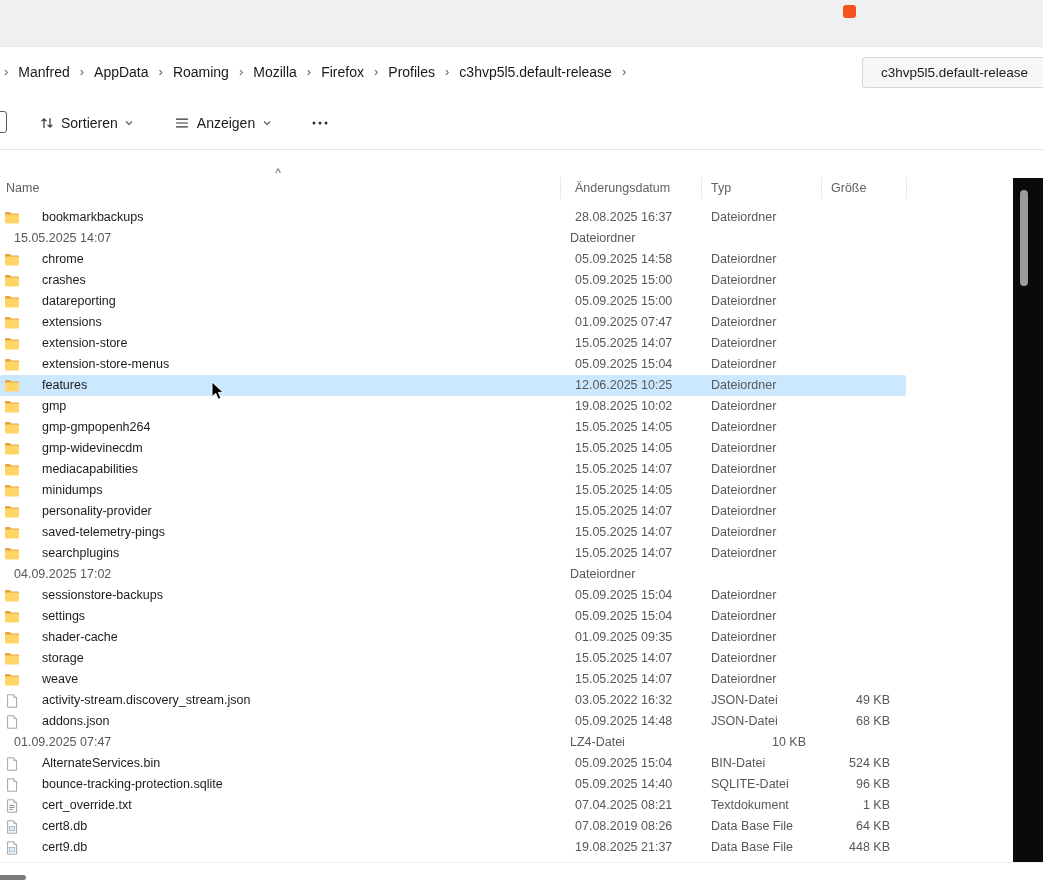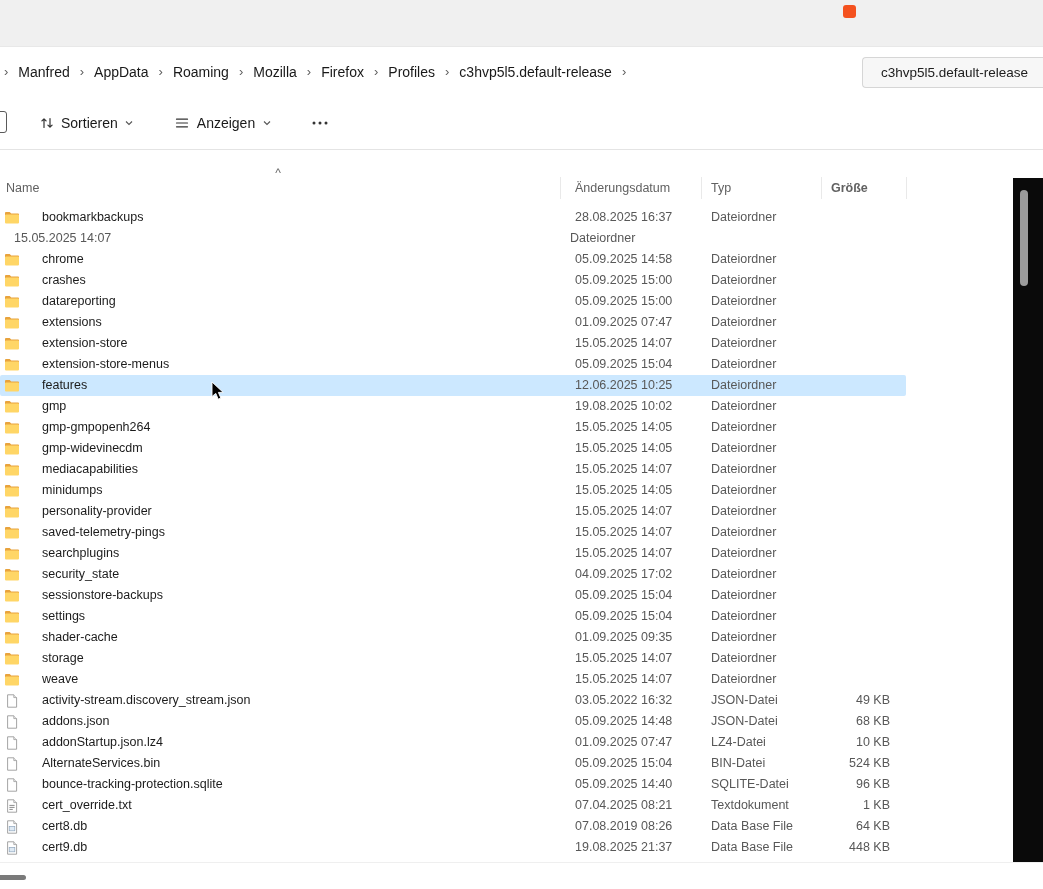--- a/index.html
+++ b/index.html
@@ -43,21 +43,21 @@
   .sort-caret { position:absolute; left:270px; top:166px; width:16px;
     color:#6a6a6a; font-size:12px; text-align:center; }
   .col-head { position:absolute; top:177px; left:0; width:907px; height:22px;
     display:grid; grid-template-columns:561px 141px 120px 85px;
     font-size:12.5px; color:#616161; }
   .col-head .hc { border-right:1px solid #e9e9e9; line-height:22px;
     white-space:nowrap; overflow:hidden; cursor:default; }
   .hc-name { padding-left:6px; }
   .hc-date { padding-left:14px; }
   .hc-type { padding-left:9px; }
-  .hc-size { padding-left:9px;font-weight:bold; }
+  .hc-size { padding-left:9px; }
 
   
   .rows { position:absolute; top:207px; left:0; width:906px; }
   .row { display:grid; grid-template-columns:561px 141px 120px 84px;
     height:21px; line-height:21px; font-size:12.5px; border-radius:2px; }
   .row.selected { background:var(--selection,#cce8ff); }
   .cell { white-space:nowrap; overflow:hidden; }
   .cell.name { display:flex; align-items:center; padding-left:4px; gap:22px; color:#1b1b1b; }
   .cell.name .icon { width:16px; height:16px; flex:0 0 16px; display:inline-flex; }
   .cell.date { color:#585858; padding-left:14px; }
@@ -391,29 +391,20 @@
           </svg>
         </span>
       <span class="label">searchplugins</span>
     </span>
     <span class="cell date">15.05.2025 14:07</span>
     <span class="cell type">Dateiordner</span>
     <span class="cell size"></span>
   </div>
 
   <div class="row">
-    <span class="cell name">
-      <span class="icon">
-          <svg width="16" height="16" viewBox="0 0 16 16">
-            <path d="M1 3.1C1 2.5 1.5 2 2.1 2h3.6l1.5 1.5h6.7c.6 0 1.1.5 1.1 1.1v.9H1V3.1z" fill="var(--folderDark)"></path>
-            <rect x="1" y="4.6" width="14" height="8.9" rx="1.1" fill="var(--folderLight)"></rect>
-          </svg>
-        </span>
-      <span class="label">security_state</span>
-    </span>
     <span class="cell date">04.09.2025 17:02</span>
     <span class="cell type">Dateiordner</span>
     <span class="cell size"></span>
   </div>
 
   <div class="row">
     <span class="cell name">
       <span class="icon">
           <svg width="16" height="16" viewBox="0 0 16 16">
             <path d="M1 3.1C1 2.5 1.5 2 2.1 2h3.6l1.5 1.5h6.7c.6 0 1.1.5 1.1 1.1v.9H1V3.1z" fill="var(--folderDark)"></path>
@@ -511,29 +502,20 @@
           </svg>
         </span>
       <span class="label">addons.json</span>
     </span>
     <span class="cell date">05.09.2025 14:48</span>
     <span class="cell type">JSON-Datei</span>
     <span class="cell size">68 KB</span>
   </div>
 
   <div class="row">
-    <span class="cell name">
-      <span class="icon">
-          <svg width="16" height="16" viewBox="0 0 16 16">
-            <path d="M3.6 1.8h6.2l2.8 2.8v9.6H3.6z" fill="#fff" stroke="#9a9a9a" stroke-width="0.9"></path>
-            <path d="M9.8 1.8v2.8h2.8" fill="#ececec" stroke="#9a9a9a" stroke-width="0.8"></path>
-          </svg>
-        </span>
-      <span class="label">addonStartup.json.lz4</span>
-    </span>
     <span class="cell date">01.09.2025 07:47</span>
     <span class="cell type">LZ4-Datei</span>
     <span class="cell size">10 KB</span>
   </div>
 
   <div class="row">
     <span class="cell name">
       <span class="icon">
           <svg width="16" height="16" viewBox="0 0 16 16">
             <path d="M3.6 1.8h6.2l2.8 2.8v9.6H3.6z" fill="#fff" stroke="#9a9a9a" stroke-width="0.9"></path>

